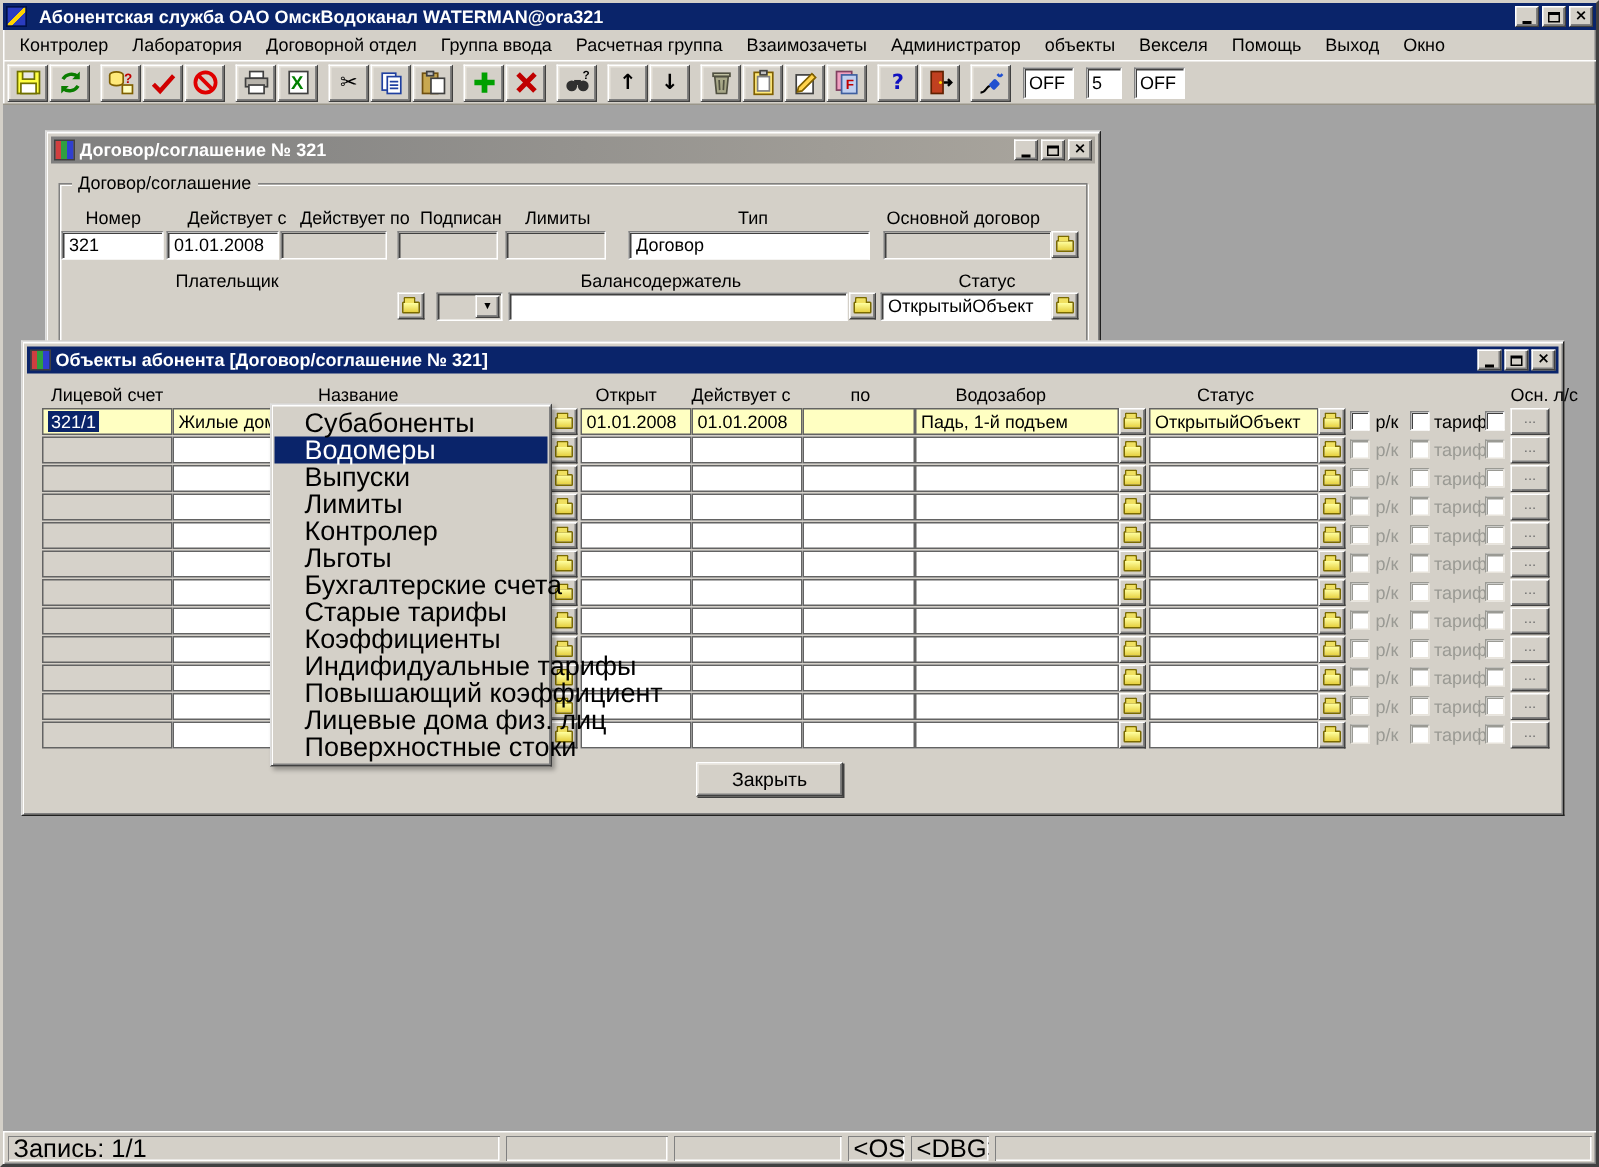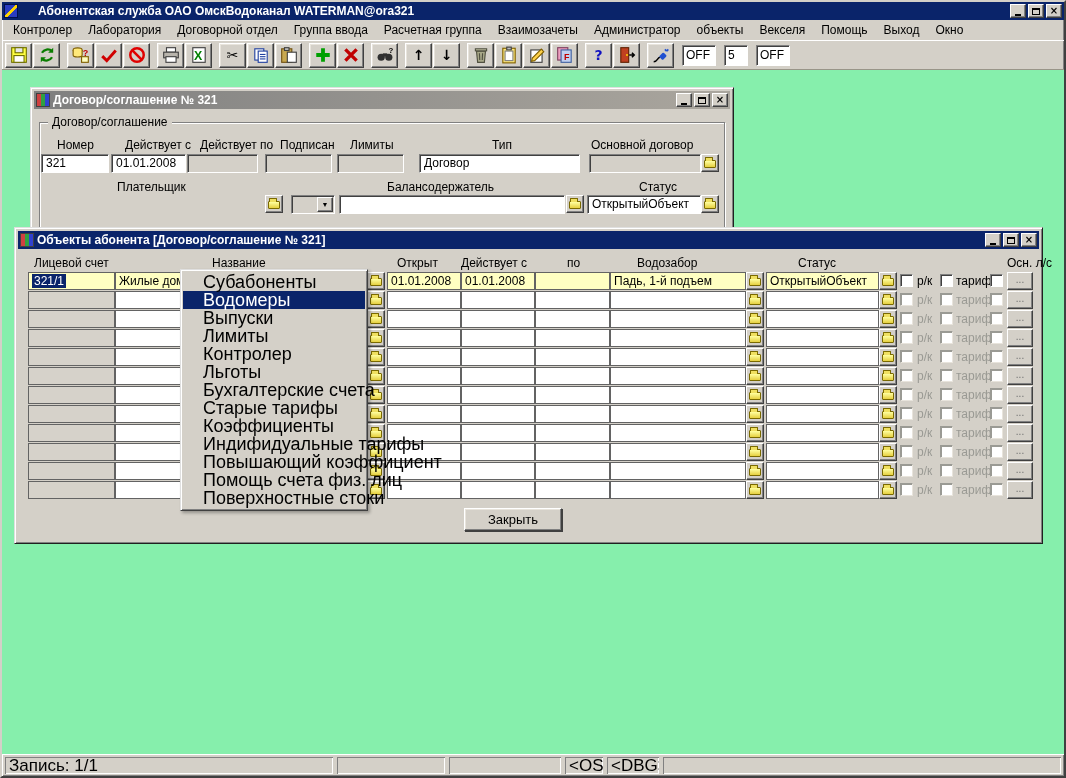--- a/index.html
+++ b/index.html
@@ -4,21 +4,21 @@
 <style>
   html,body{margin:0;padding:0;background:#808080}
   *{box-sizing:border-box}
   .app{position:relative;width:1066px;height:778px;background:#d4d0c8;
        border:2px solid;border-color:#d4d0c8 #404040 #404040 #d4d0c8;
        box-shadow:inset 1px 1px 0 #fff,inset -1px -1px 0 #808080;
        font-family:"Liberation Sans",sans-serif;font-size:12px;color:#000;
        display:flex;flex-direction:column;overflow:hidden}
 
   
-  .main-titlebar{height:18px;background:#0a246a;display:flex;align-items:center;gap:20px;
+  .main-titlebar{height:18px;background:#0a246a;display:flex;align-items:center;gap:8px;
                  padding:1px 2px;flex:0 0 auto}
   .title-text{color:#fff;font-weight:bold;font-size:12px;flex:1;white-space:nowrap;overflow:hidden}
   .winbtns{display:flex;gap:2px}
   .wbtn{width:16px;height:14px;background:#d4d0c8;border:1px solid;
         border-color:#fff #404040 #404040 #fff;box-shadow:inset -1px -1px 0 #808080;
         display:flex;align-items:center;justify-content:center;
         font:bold 10px "DejaVu Sans",sans-serif;line-height:1}
   .g-min{width:6px;height:2px;background:#000;margin-top:7px}
   .g-max{width:8px;height:7px;border:1px solid #000;border-top-width:2px}
   .app-ico{width:14px;height:14px;flex:0 0 auto;
@@ -40,21 +40,21 @@
          box-shadow:inset -1px -1px 0 #808080,inset 1px 1px 0 #e8e4dc;
          display:flex;align-items:center;justify-content:center;overflow:hidden}
   .tbgap{margin-left:6px}
   .tbfield{width:34px;height:21px;background:#fff;border:1px solid;
            border-color:#808080 #fff #fff #808080;box-shadow:inset 1px 1px 0 #404040;
            font:12px "Liberation Sans",sans-serif;padding:1px 3px;margin-left:7px}
   .tbfield.narrow{width:24px}
   .txt-ico{font-family:"DejaVu Sans",sans-serif;font-size:14px;line-height:1}
 
   
-  .mdi{flex:1;position:relative;background:#86efac;overflow:hidden}
+  .mdi{flex:1;position:relative;background:#a3a3a3;overflow:hidden}
   .window{position:absolute;background:#d4d0c8;border:1px solid;
           border-color:#dfdfdf #202020 #202020 #dfdfdf;
           box-shadow:inset 1px 1px 0 #fff,inset -1px -1px 0 #808080}
   .wtitle{position:absolute;left:3px;top:3px;right:3px;height:18px;display:flex;
           align-items:center;gap:3px;padding:0 2px}
   .wtitle.active{background:#0a246a}
   .wtitle.inactive{background:linear-gradient(90deg,#7f7f7f,#aaa69e)}
 
   .label{position:absolute;white-space:nowrap;font-size:12px}
   .field{position:absolute;height:19px;background:#fff;border:1px solid;
@@ -690,21 +690,21 @@
         <div class="ctx-item selected">Водомеры</div>
         <div class="ctx-item">Выпуски</div>
         <div class="ctx-item">Лимиты</div>
         <div class="ctx-item">Контролер</div>
         <div class="ctx-item">Льготы</div>
         <div class="ctx-item">Бухгалтерские счета</div>
         <div class="ctx-item">Старые тарифы</div>
         <div class="ctx-item">Коэффициенты</div>
         <div class="ctx-item">Индифидуальные тарифы</div>
         <div class="ctx-item">Повышающий коэффициент</div>
-        <div class="ctx-item">Помощь счета физ. лиц</div>
+        <div class="ctx-item">Лицевые дома физ. лиц</div>
         <div class="ctx-item">Поверхностные стоки</div>
       </div>
   </div>
 
   <div class="statusbar">
     <span class="spanel s1">Запись: 1/1</span>
     <span class="spanel s2"></span>
     <span class="spanel s3"></span>
     <span class="spanel s4">&lt;OSC&gt;</span>
     <span class="spanel s5">&lt;DBG&gt;</span>

